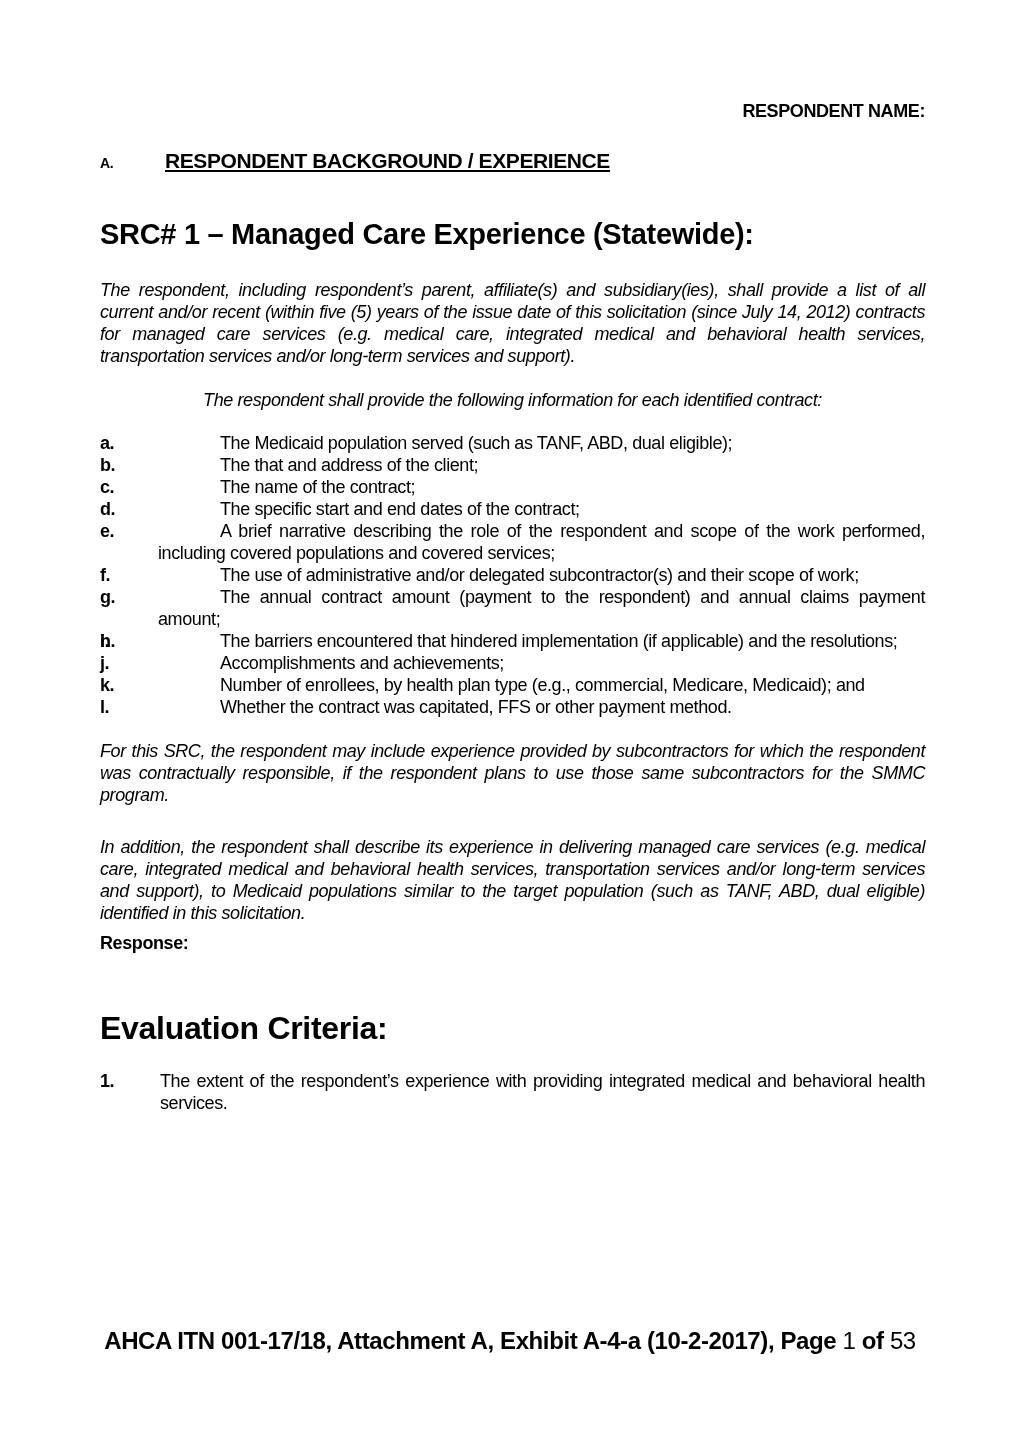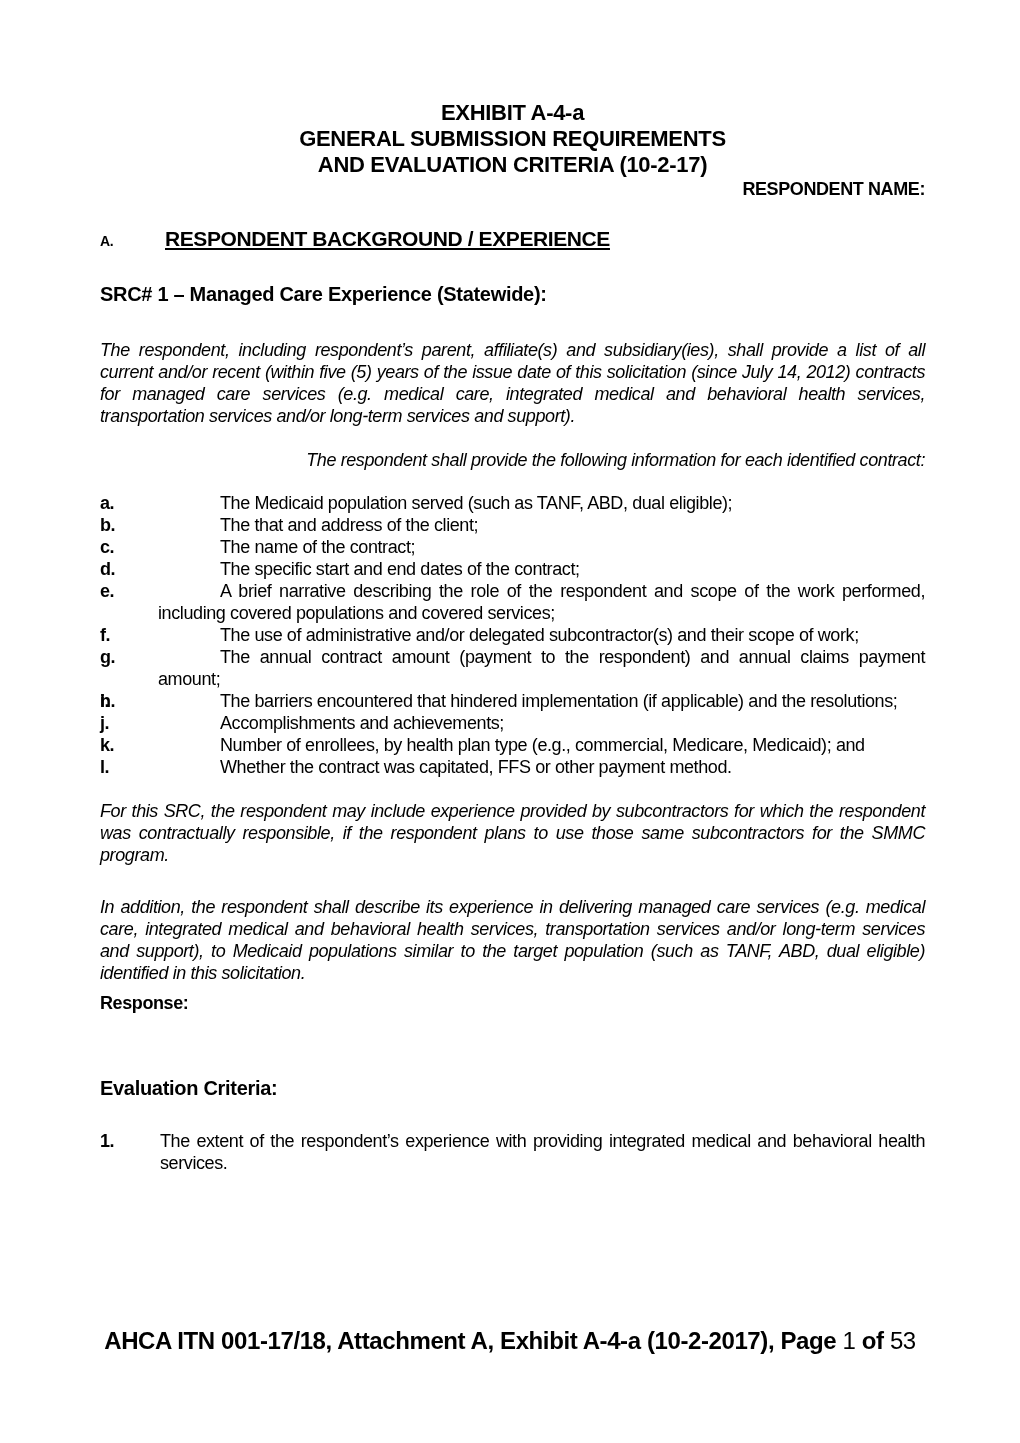--- a/index.html
+++ b/index.html
@@ -38,51 +38,51 @@
   .section-heading .sec-marker {
     flex: 0 0 65px;
     font-size: 14px;
   }
   .section-heading .sec-text {
     font-size: 21px; line-height: 26px;
     text-decoration: underline;
     text-align: right;
   }
   .src-heading {
-    margin-top: 28px;
+    margin-top: 46px;
     font-weight: 700;
-    font-size: 20px; line-height: 29px; letter-spacing: -0.3px;
+    font-size: 29px; line-height: 29px; letter-spacing: -0.3px;
   }
   .para {
     margin-top: 22px;
     text-align: justify;
     font-style: italic;
   }
   .para.first-after-heading { margin-top: 30px; }
-  .para.plain { text-align: right; }
+  .para.plain { text-align: center; }
   .contract-list { margin-top: 21px; }
   .li {
     position: relative;
     margin-left: 58px;
     text-indent: 62px;
     text-align: justify;
   }
   .li .marker {
     position: absolute; left: -58px; top: 0;
     font-weight: 700;
     text-indent: 0;
   }
   .response-label {
     margin-top: 8px;
     font-weight: 700;
   }
   .eval-heading {
     margin-top: 60px;
     font-weight: 700;
-    font-size: 20px; line-height: 29px; letter-spacing: -0.3px;
+    font-size: 32px; line-height: 29px; letter-spacing: -0.3px;
   }
   .eval-list { margin-top: 27px; }
   .eli {
     position: relative;
     margin-left: 60px;
     text-align: justify;
   }
   .eli .marker {
     position: absolute; left: -60px; top: 0;
     font-weight: 700;
@@ -93,25 +93,20 @@
     font-size: 24px; line-height: 22px; letter-spacing: -0.4px;
   }
   .footer .b { font-weight: 700; }
 </style>
 </head>
 <body>
 
 <div class="page">
   <div class="content">
 
-    <header class="doc-title">
-      <div>EXHIBIT A-4-a</div>
-      <div>GENERAL SUBMISSION REQUIREMENTS</div>
-      <div>AND EVALUATION CRITERIA (10-2-17)</div>
-    </header>
 
     <div class="respondent-name">RESPONDENT NAME:</div>
 
     <div class="section-heading">
       <span class="sec-marker">A.</span>
       <span class="sec-text">RESPONDENT BACKGROUND / EXPERIENCE</span>
     </div>
 
     <div class="src-heading">SRC# 1 – Managed Care Experience (Statewide):</div>
 

